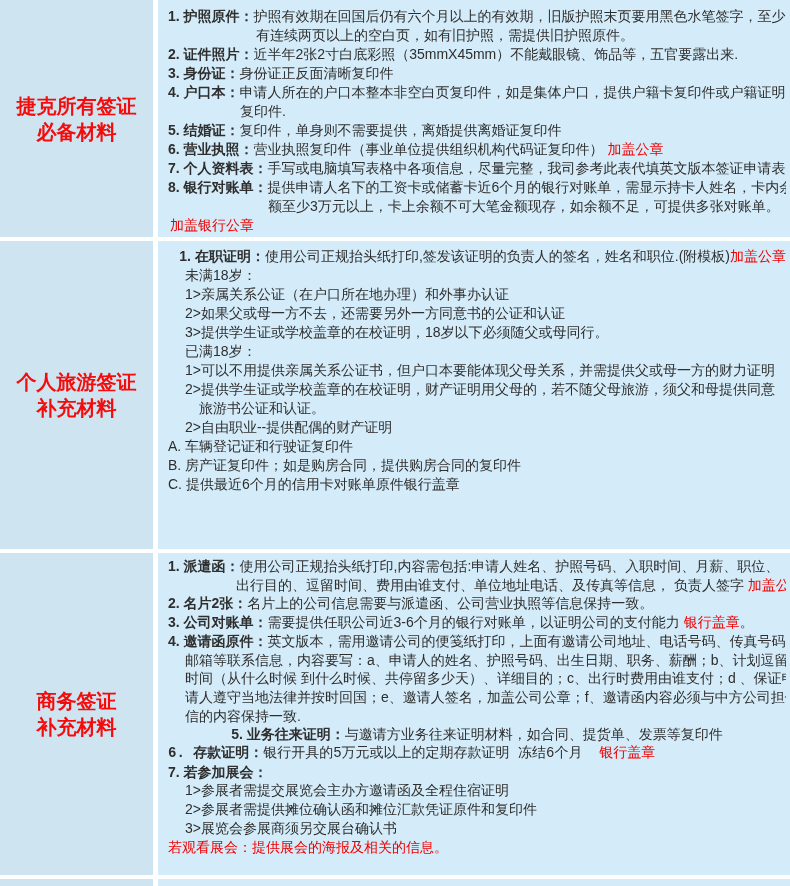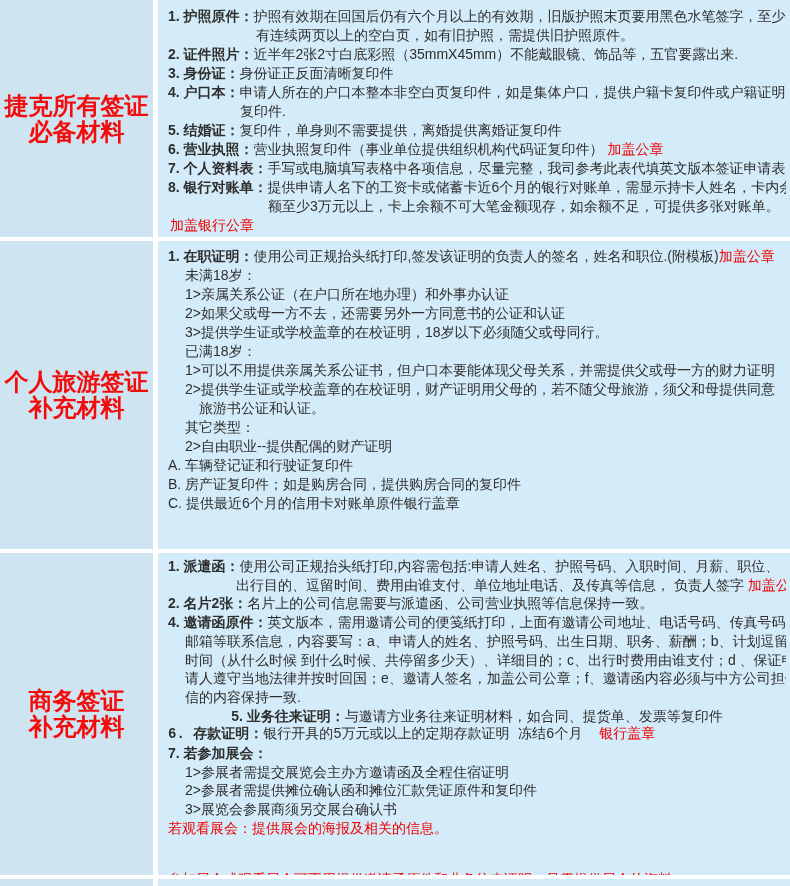--- a/index.html
+++ b/index.html
@@ -20,21 +20,21 @@
   .left-cell{
     width:153px;flex:0 0 153px;
     background:var(--left_bg,#cfe4f1);
     border-right:5px solid var(--divider,#ffffff);
     display:flex;flex-direction:column;justify-content:center;align-items:center;
     overflow:hidden;
   }
   .header-line{
     color:var(--header_red,#f40b0b);
     font-weight:bold;
-    font-size:24px;
+    font-size:20px;
     line-height:26px;
     white-space:nowrap;
     text-align:right;
   }
   .right-cell{
     flex:1;
     background:var(--right_bg,#d4ecf9);
     padding:7px 4px 0 10px;
     overflow:hidden;
   }
@@ -79,48 +79,48 @@
   </div>
 
   <div class="sep"></div>
 
   <div class="row row2">
     <div class="left-cell">
       <div class="header-line">个人旅游签证</div>
       <div class="header-line">补充材料</div>
     </div>
     <div class="right-cell">
-        <div class="line" style="padding-left: 0px;"><span class="seg-b">1. 在职证明：</span><span class="seg-n">使用公司正规抬头纸打印,签发该证明的负责人的签名，姓名和职位.(附模板)</span><span class="seg-r">加盖公章</span></div>
+        <div class="line" style="padding-left: 0px; text-align: right;"><span class="seg-b">1. 在职证明：</span><span class="seg-n">使用公司正规抬头纸打印,签发该证明的负责人的签名，姓名和职位.(附模板)</span><span class="seg-r">加盖公章</span></div>
         <div class="line" style="padding-left: 17px;"><span class="seg-n">未满18岁：</span></div>
         <div class="line" style="padding-left: 17px;"><span class="seg-n">1&gt;亲属关系公证（在户口所在地办理）和外事办认证</span></div>
         <div class="line" style="padding-left: 17px;"><span class="seg-n">2&gt;如果父或母一方不去，还需要另外一方同意书的公证和认证</span></div>
         <div class="line" style="padding-left: 17px;"><span class="seg-n">3&gt;提供学生证或学校盖章的在校证明，18岁以下必须随父或母同行。</span></div>
         <div class="line" style="padding-left: 17px;"><span class="seg-n">已满18岁：</span></div>
         <div class="line" style="padding-left: 17px;"><span class="seg-n">1&gt;可以不用提供亲属关系公证书，但户口本要能体现父母关系，并需提供父或母一方的财力证明</span></div>
         <div class="line" style="padding-left: 17px;"><span class="seg-n">2&gt;提供学生证或学校盖章的在校证明，财产证明用父母的，若不随父母旅游，须父和母提供同意</span></div>
         <div class="line" style="padding-left: 31px;"><span class="seg-n">旅游书公证和认证。</span></div>
-        <div class="line" style="padding-left: 17px;"><span class="seg-n">其它类型：</span></div>
         <div class="line" style="padding-left: 17px;"><span class="seg-n">2&gt;自由职业--提供配偶的财产证明</span></div>
         <div class="line" style="padding-left: 0px;"><span class="seg-n">A. 车辆登记证和行驶证复印件</span></div>
         <div class="line" style="padding-left: 0px;"><span class="seg-n">B. 房产证复印件；如是购房合同，提供购房合同的复印件</span></div>
         <div class="line" style="padding-left: 0px;"><span class="seg-n">C. 提供最近6个月的信用卡对账单原件银行盖章</span></div>
       </div>
   </div>
 
   <div class="sep"></div>
 
   <div class="row row3">
     <div class="left-cell">
       <div class="header-line">商务签证</div>
       <div class="header-line">补充材料</div>
     </div>
     <div class="right-cell">
         <div class="line" style="padding-left: 0px;"><span class="seg-b">1. 派遣函：</span><span class="seg-n">使用公司正规抬头纸打印,内容需包括:申请人姓名、护照号码、入职时间、月薪、职位、</span></div>
         <div class="line" style="padding-left: 68px;"><span class="seg-n">出行目的、逗留时间、费用由谁支付、单位地址电话、及传真等信息， 负责人签字 </span><span class="seg-r">加盖公章</span></div>
         <div class="line" style="padding-left: 0px;"><span class="seg-b">2. 名片2张：</span><span class="seg-n">名片上的公司信息需要与派遣函、公司营业执照等信息保持一致。</span></div>
+        <div class="line" style="padding-left: 0px;"><span class="seg-b">3. 公司对账单：</span><span class="seg-n">需要提供任职公司近3-6个月的银行对账单，以证明公司的支付能力 </span><span class="seg-r">银行盖章</span><span class="seg-n">。</span></div>
         <div class="line" style="padding-left: 0px;"><span class="seg-b">4. 邀请函原件：</span><span class="seg-n">英文版本，需用邀请公司的便笺纸打印，上面有邀请公司地址、电话号码、传真号码、</span></div>
         <div class="line" style="padding-left: 17px;"><span class="seg-n">邮箱等联系信息，内容要写：a、申请人的姓名、护照号码、出生日期、职务、薪酬；b、计划逗留的</span></div>
         <div class="line" style="padding-left: 17px;"><span class="seg-n">时间（从什么时候 到什么时候、共停留多少天）、详细目的；c、出行时费用由谁支付；d 、保证申</span></div>
         <div class="line" style="padding-left: 17px;"><span class="seg-n">请人遵守当地法律并按时回国；e、邀请人签名，加盖公司公章；f、邀请函内容必须与中方公司担保</span></div>
         <div class="line" style="padding-left: 17px;"><span class="seg-n">信的内容保持一致.</span></div>
         <div class="line" style="padding-left: 0px; text-align: center;"><span class="seg-b">5. 业务往来证明：</span><span class="seg-n">与邀请方业务往来证明材料，如合同、提货单、发票等复印件</span></div>
         <div class="line" style="padding-left: 0px; font-family: Liberation Mono, monospace;"><span class="seg-b">6. 存款证明：</span><span class="seg-n">银行开具的5万元或以上的定期存款证明 冻结6个月  </span><span class="seg-r">银行盖章</span></div>
         <div class="line" style="padding-left: 0px;"><span class="seg-b">7. 若参加展会：</span></div>
         <div class="line" style="padding-left: 17px;"><span class="seg-n">1&gt;参展者需提交展览会主办方邀请函及全程住宿证明</span></div>
         <div class="line" style="padding-left: 17px;"><span class="seg-n">2&gt;参展者需提供摊位确认函和摊位汇款凭证原件和复印件</span></div>

